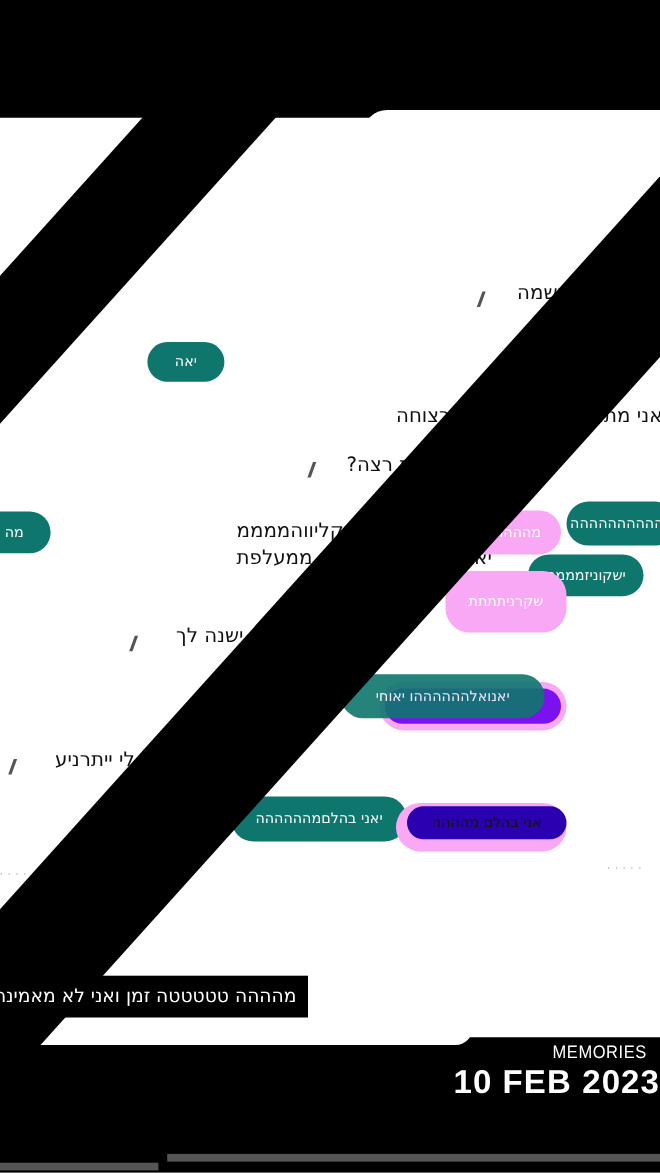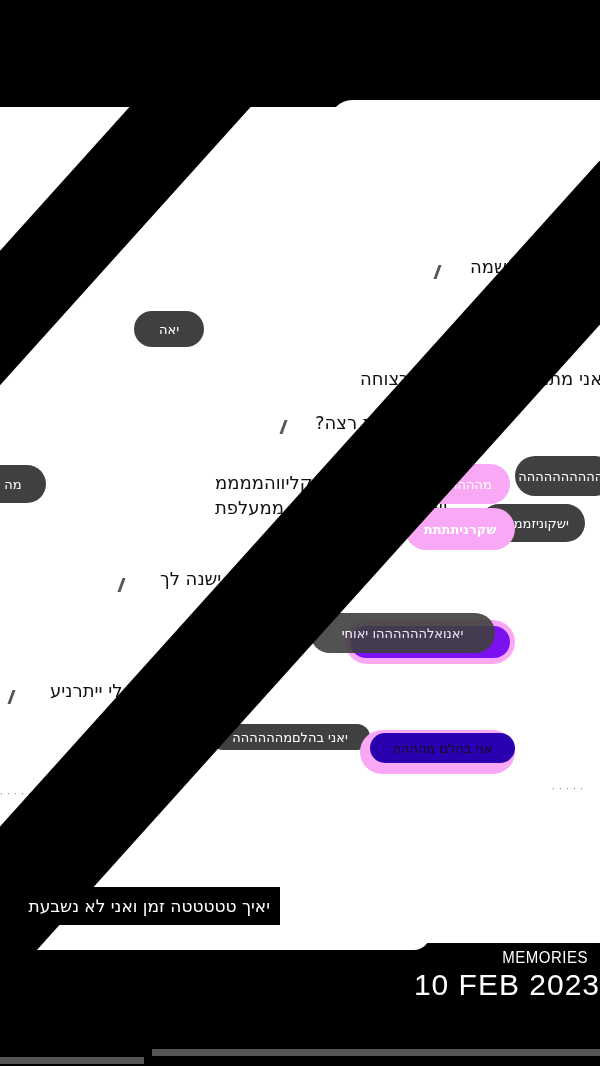--- a/index.html
+++ b/index.html
@@ -10,34 +10,34 @@
     .card-main { left:0; top:107px; width:430px; height:843px; background:#fff;
                  border-top-right-radius:16px; border-bottom-right-radius:16px; }
     .card-right { left:330px; top:100px; width:270px; height:843px; background:#fff;
                   border-top-left-radius:22px; border-bottom-left-radius:16px; }
     
     .band { background:#000; transform-origin:center; }
     .ts { font-size:11px; color:#555; }
     .msg-text { font-size:18px; color:#111; direction:rtl; white-space:nowrap; }
     .bubble { border-radius:22px; font-size:13px; color:#fff; direction:rtl; white-space:nowrap;
               display:flex; align-items:center; justify-content:center; padding:0 14px; box-sizing:border-box; }
-    .b-grey { background:#404040; }
+    .b-grey { background:#0f766e; }
     .b-pink { background:#f8a8f5; }
     .b-purple { background:#7a12f0; }
     .b-navy { background:#2a00b0; }
     .circle { width:44px; height:44px; border-radius:50%; background:#f5a0f3; color:#fff;
               display:flex; align-items:center; justify-content:center; font-size:13px; }
     .tick { width:3px; height:14px; background:#555; transform:skewX(-20deg); }
     .input-bar { left:0; top:887px; width:280px; height:38px; background:#000; color:#fff;
                  font-size:17px; direction:rtl; display:flex; align-items:center; padding-right:10px;
                  box-sizing:border-box; white-space:nowrap; overflow:hidden; }
     .mem-label { right:12px; top:948px; color:#fff; font-family:"Liberation Sans", sans-serif;
                  font-size:15px; letter-spacing:0.5px; transform:scaleY(1.1); }
     .mem-date { right:0; top:968px; color:#fff; font-family:"Liberation Sans", sans-serif;
-                font-weight:normal; font-size:30px; letter-spacing:1px; white-space:nowrap; }
+                font-weight:bold; font-size:30px; letter-spacing:1px; white-space:nowrap; }
     .progress { background:#555; height:7px; }
     .dots { font-size:8px; color:#777; letter-spacing:1px; }
   </style>
 </head>
 <body>
 
 <div class="abs card-main"></div>
 <div class="abs card-right"></div>
 
 <div class="abs ts" style="left:48px;top:223px;">21:33</div>
@@ -55,41 +55,41 @@
 <div class="abs tick" style="left:282px;top:420px;"></div>
 
 <div class="abs bubble b-grey" style="left:-20px;top:465px;width:66px;height:38px;">מה</div>
 
 <div class="abs msg-text" style="left:215px;top:472px;">יאיך הואאמרה לי יאזה רבקליווהממממ</div>
 <div class="abs msg-text" style="left:215px;top:497px;">יאלו ואני לאעה ישנה ממעלפת</div>
 
 <div class="abs bubble b-pink" style="left:380px;top:464px;width:130px;height:40px;">מהההההההההה</div>
 <div class="abs bubble b-grey" style="left:515px;top:456px;width:100px;height:40px;">ההההההההההה</div>
 <div class="abs bubble b-grey" style="left:480px;top:504px;width:105px;height:38px;">ישקוניזממממ</div>
-<div class="abs bubble b-pink" style="left:405px;top:508px;width:110px;height:42px;font-weight:bold;">שקרניתתתת</div>
+<div class="abs bubble b-pink" style="left:405px;top:519px;width:110px;height:56px;">שקרניתתתת</div>
 
 <div class="abs msg-text" style="left:160px;top:568px;">ישנה לך</div>
 <div class="abs tick" style="left:120px;top:578px;"></div>
 
 <div class="abs bubble b-pink" style="left:345px;top:620px;width:170px;height:44px;">אמא</div>
 <div class="abs bubble b-purple" style="left:350px;top:626px;width:160px;height:32px;"></div>
 <div class="abs bubble b-grey" style="left:310px;top:613px;width:185px;height:40px;opacity:0.9;text-align:center;">יאנואלההההההו יאוחי</div>
 
 <div class="abs msg-text" style="left:50px;top:680px;">הוא הציע לי ייתרניע</div>
 <div class="abs tick" style="left:10px;top:690px;"></div>
 
-<div class="abs bubble b-grey" style="left:210px;top:724px;width:160px;height:26px;">יאני בהלםמהההההה</div>
+<div class="abs bubble b-grey" style="left:210px;top:724px;width:160px;height:41px;">יאני בהלםמהההההה</div>
 <div class="abs bubble b-pink" style="left:360px;top:730px;width:155px;height:44px;"></div>
 <div class="abs bubble b-navy" style="left:370px;top:733px;width:145px;height:30px;color:#111;">אני בהלם מהההה</div>
 
 <div class="abs dots" style="left:0px;top:790px;">· · · · · · ·</div>
 <div class="abs dots" style="left:552px;top:785px;">· · · · ·</div>
 
 <div class="abs band" style="left:250px;top:-80px;width:110px;height:1300px;transform:rotate(42deg);"></div>
 <div class="abs band" style="left:150px;top:-60px;width:90px;height:1100px;transform:rotate(42deg) translate(-260px,80px);"></div>
 
-<div class="abs input-bar">יאיך טטטטטה זמן ואני לא נשבעת</div>
+<div class="abs input-bar">מהההה טטטטטה זמן ואני לא מאמינה</div>
 
 <div class="abs mem-label">MEMORIES</div>
 <div class="abs mem-date">10 FEB 2023</div>
 
 <div class="abs progress" style="left:0;top:1057px;width:144px;"></div>
 <div class="abs progress" style="left:152px;top:1049px;width:448px;"></div>
 
 </body></html>

